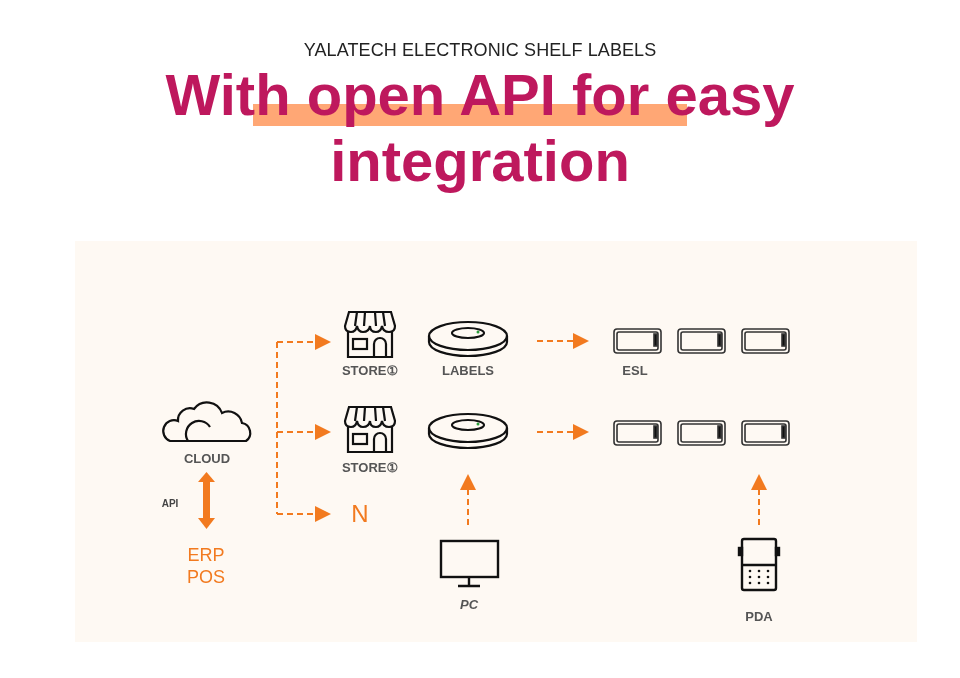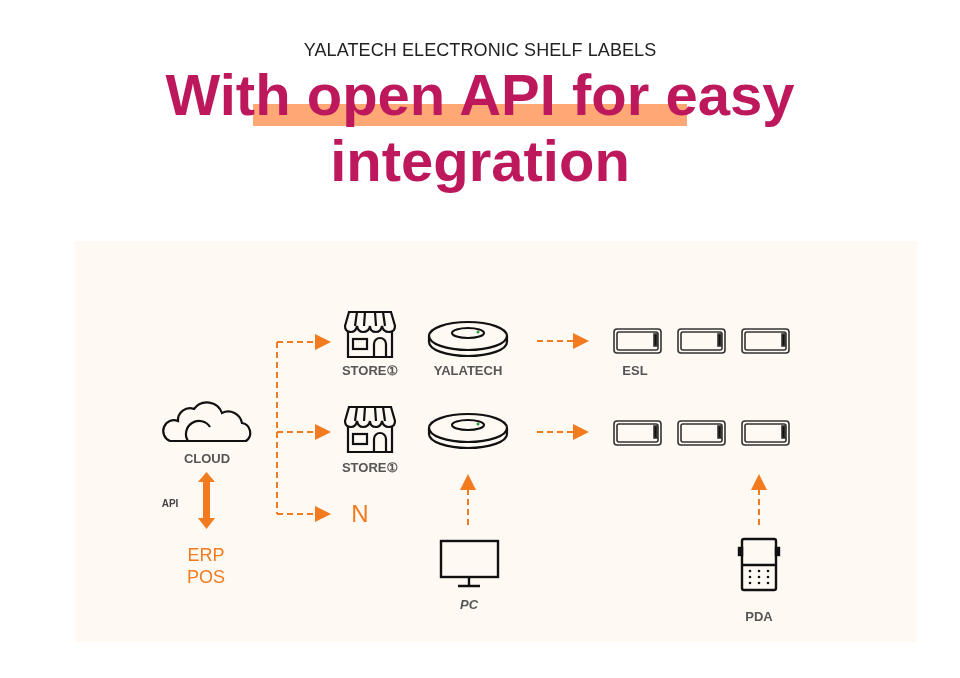--- a/index.html
+++ b/index.html
@@ -139,16 +139,16 @@
   </g>
 </svg>
 
 <div class="lbl" style="left:166px;top:451px;width:82px;">CLOUD</div>
 <div class="lbl" style="left:148px;top:498px;width:44px;font-size:10px;color:#444;">API</div>
 <div class="olbl" style="left:176px;top:544px;width:60px;font-size:18px;line-height:22px;">ERP</div>
 <div class="olbl" style="left:176px;top:566px;width:60px;font-size:18px;line-height:22px;">POS</div>
 <div class="lbl" style="left:330px;top:363px;width:80px;">STORE①</div>
 <div class="lbl" style="left:330px;top:460px;width:80px;">STORE①</div>
 <div class="olbl" style="left:340px;top:500px;width:40px;font-size:24px;font-weight:normal;">N</div>
-<div class="lbl" style="left:418px;top:363px;width:100px;">YALATECH</div>
+<div class="lbl" style="left:418px;top:363px;width:100px;">LABELS</div>
 <div class="lbl" style="left:610px;top:363px;width:50px;">ESL</div>
 <div class="lbl" style="left:444px;top:597px;width:50px;font-style:italic;">PC</div>
 <div class="lbl" style="left:734px;top:597px;width:50px;margin-top:12px;">PDA</div>
 
 </body></html>

